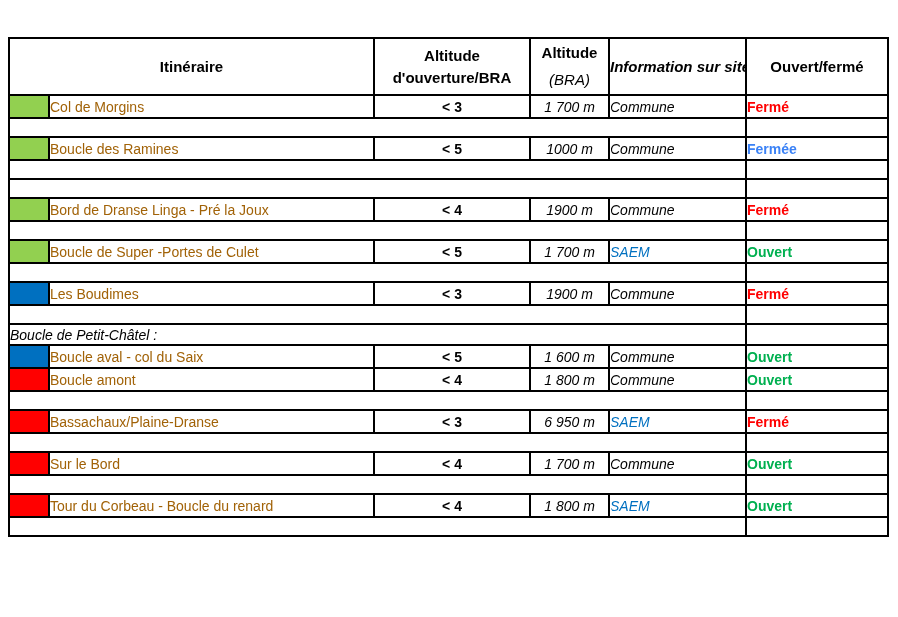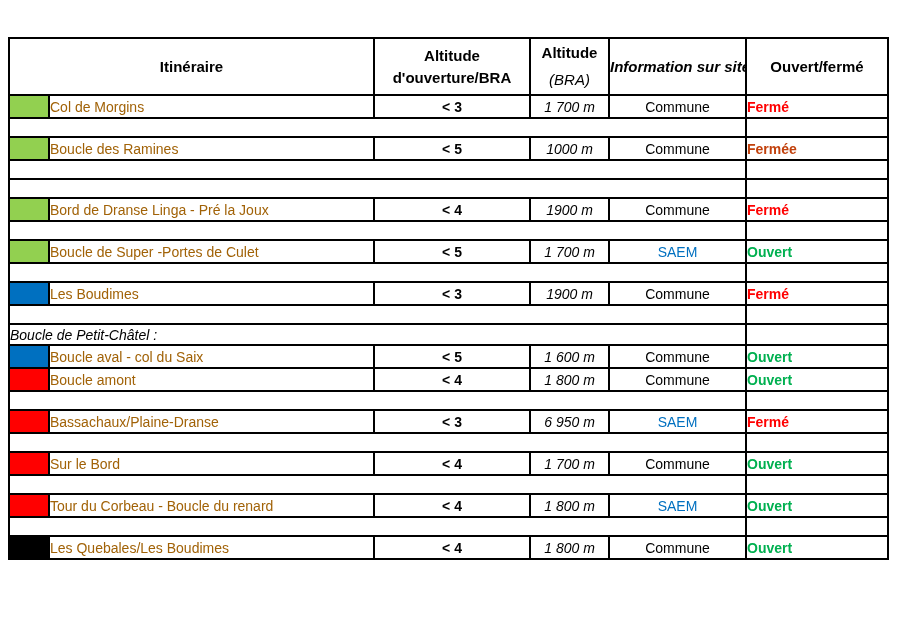--- a/index.html
+++ b/index.html
@@ -62,21 +62,22 @@
   }
   td.cond-cell {
     text-align: center;
     font-weight: bold;
   }
   td.alt-cell {
     text-align: center;
     font-style: italic;
   }
   td.info-cell {
-    text-align: center;
+    text-align: left;
+    font-style: italic;
     border-radius: 10px;
   }
   td.status-cell {
     text-align: left;
     font-weight: bold;
     font-size: 15px;
   }
   
   tr.spacer-row td {
     height: 17px;
@@ -141,21 +142,21 @@
     <td colspan="5" class="spacer-main"></td>
     <td class="spacer-status"></td>
   </tr>
 
   <tr class="data-row">
     <td class="swatch-cell" style="background: rgb(146, 208, 80);"></td>
     <td class="name-cell">Boucle des Ramines</td>
     <td class="cond-cell">&lt; 5</td>
     <td class="alt-cell">1000 m</td>
     <td class="info-cell" style="color: rgb(0, 0, 0);">Commune</td>
-    <td class="status-cell" style="color: #c2410c;">Fermée</td>
+    <td class="status-cell" style="color: #3b82f6;">Fermée</td>
   </tr>
 
   <tr class="spacer-row">
     <td colspan="5" class="spacer-main"></td>
     <td class="spacer-status"></td>
   </tr>
 
 
   <tr class="spacer-row">
     <td colspan="5" class="spacer-main"></td>
@@ -267,23 +268,15 @@
     <td class="alt-cell">1 800 m</td>
     <td class="info-cell" style="color: rgb(0, 112, 192);">SAEM</td>
     <td class="status-cell" style="color: rgb(0, 176, 80);">Ouvert</td>
   </tr>
 
   <tr class="spacer-row">
     <td colspan="5" class="spacer-main"></td>
     <td class="spacer-status"></td>
   </tr>
 
-  <tr class="data-row">
-    <td class="swatch-cell" style="background: rgb(0, 0, 0);"></td>
-    <td class="name-cell">Les Quebales/Les Boudimes</td>
-    <td class="cond-cell">&lt; 4</td>
-    <td class="alt-cell">1 800 m</td>
-    <td class="info-cell" style="color: rgb(0, 0, 0);">Commune</td>
-    <td class="status-cell" style="color: rgb(0, 176, 80);">Ouvert</td>
-  </tr>
 </tbody>
   </table>
 </div>
 
 </body></html>

